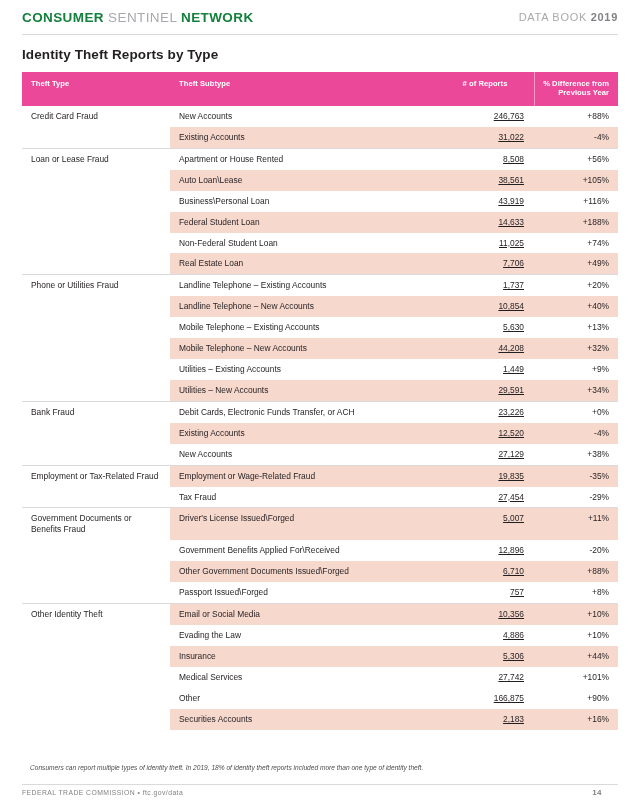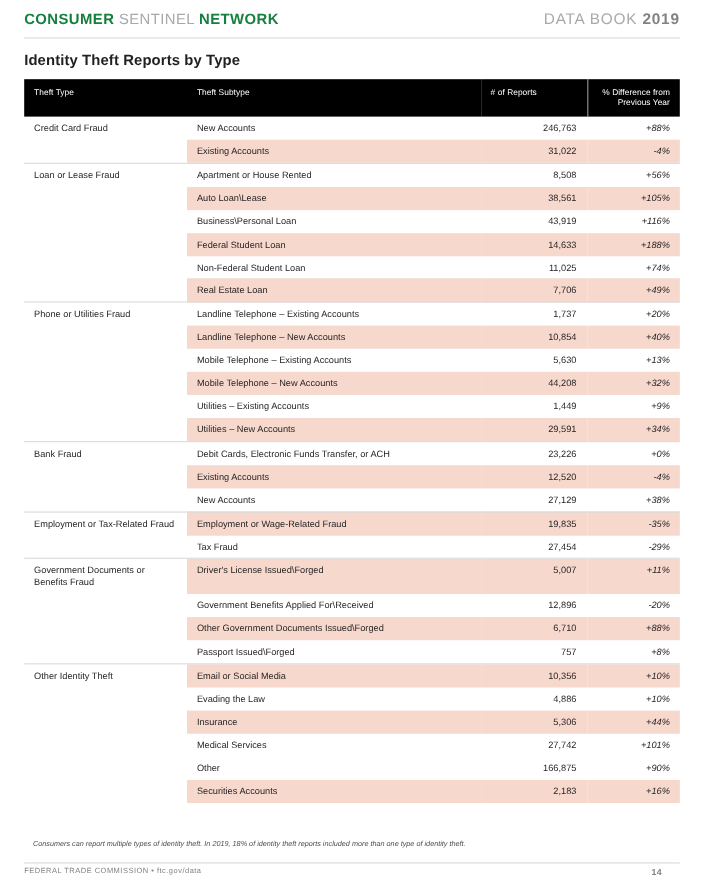--- a/index.html
+++ b/index.html
@@ -27,21 +27,21 @@
   }
   .brand {
     font-size: 13.5px;
     letter-spacing: 0.4px;
     white-space: nowrap;
   }
   .brand .b-strong { font-weight: 700; color: #15803d; }
   .brand .b-light  { font-weight: 400; color: #a7a9ac; }
 
   .databook {
-    font-size: 14px;
+    font-size: 11px;
     letter-spacing: 0.7px;
     color: #a7a9ac;
     white-space: nowrap;
   }
   .databook .year { font-weight: 700; color: #808285; }
 
   .header-rule {
     margin: 0 22px;
     border: 0;
     border-top: 1px solid #d9dadb;
@@ -63,32 +63,32 @@
     border-collapse: collapse;
     table-layout: fixed;
     font-size: 8.4px;
   }
   col.c-type    { width: 148px; }
   col.c-subtype { width: 268px; }
   col.c-reports { width: 96px; }
   col.c-diff    { width: 84px; }
 
   thead th {
-    background: #000000;
+    background: #ec4899;
     color: #ffffff;
     font-size: 7.6px;
-    font-weight: 400;
+    font-weight: 700;
     padding: 7px 8px 8px 8px;
     vertical-align: top;
     line-height: 1.25;
     letter-spacing: 0.05px;
   }
   thead th.h-type    { text-align: left;  padding-left: 9px; }
   thead th.h-subtype { text-align: left;  padding-left: 9px; }
-  thead th.h-reports { text-align: left;  padding-right: 10px; }
+  thead th.h-reports { text-align: center;  padding-right: 10px; }
   thead th.h-diff    { text-align: right;  padding-right: 9px;
                        box-shadow: inset 1px 0 0 #f2site; }
   thead th.h-diff { box-shadow: inset 1px 0 0 rgba(255,255,255,0.45); }
 
   tbody td {
     padding: 5px 8px 5px 8px;
     vertical-align: top;
     line-height: 1.3;
     color: #231f20;
     background: transparent;
@@ -97,25 +97,25 @@
     padding-left: 9px;
     text-align: left;
   }
   tbody td.t-subtype {
     padding-left: 9px;
     text-align: left;
   }
   tbody td.t-reports {
     text-align: right;
     padding-right: 10px;
+    text-decoration: underline;
   }
   tbody td.t-diff {
     text-align: right;
     padding-right: 9px;
-    font-style: italic;
   }
 
   
   tr.shaded td.t-subtype,
   tr.shaded td.t-reports,
   tr.shaded td.t-diff { background: #f6d8cd; }
 
   
   tr.group-start td { border-top: 1px solid #d9dadb; }
 

